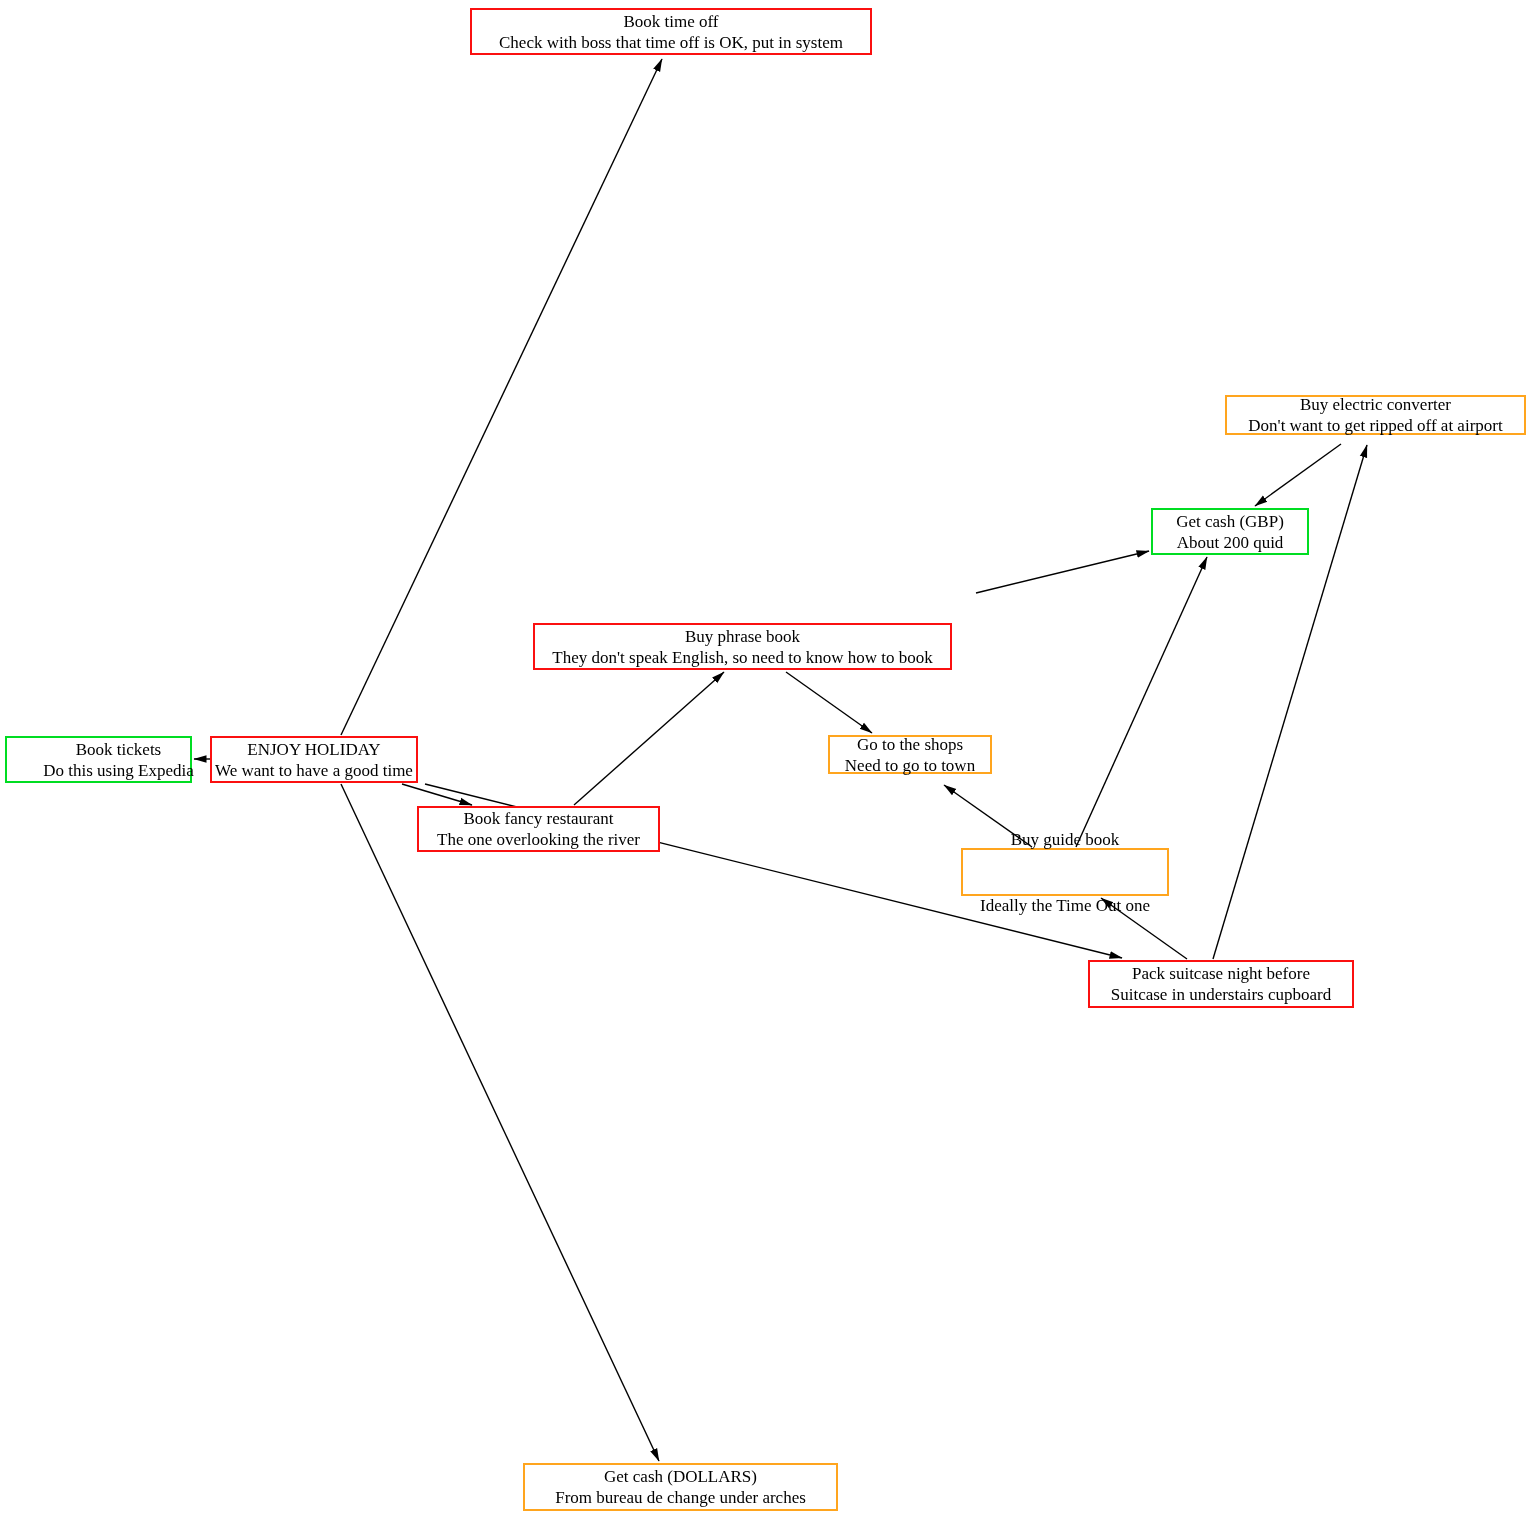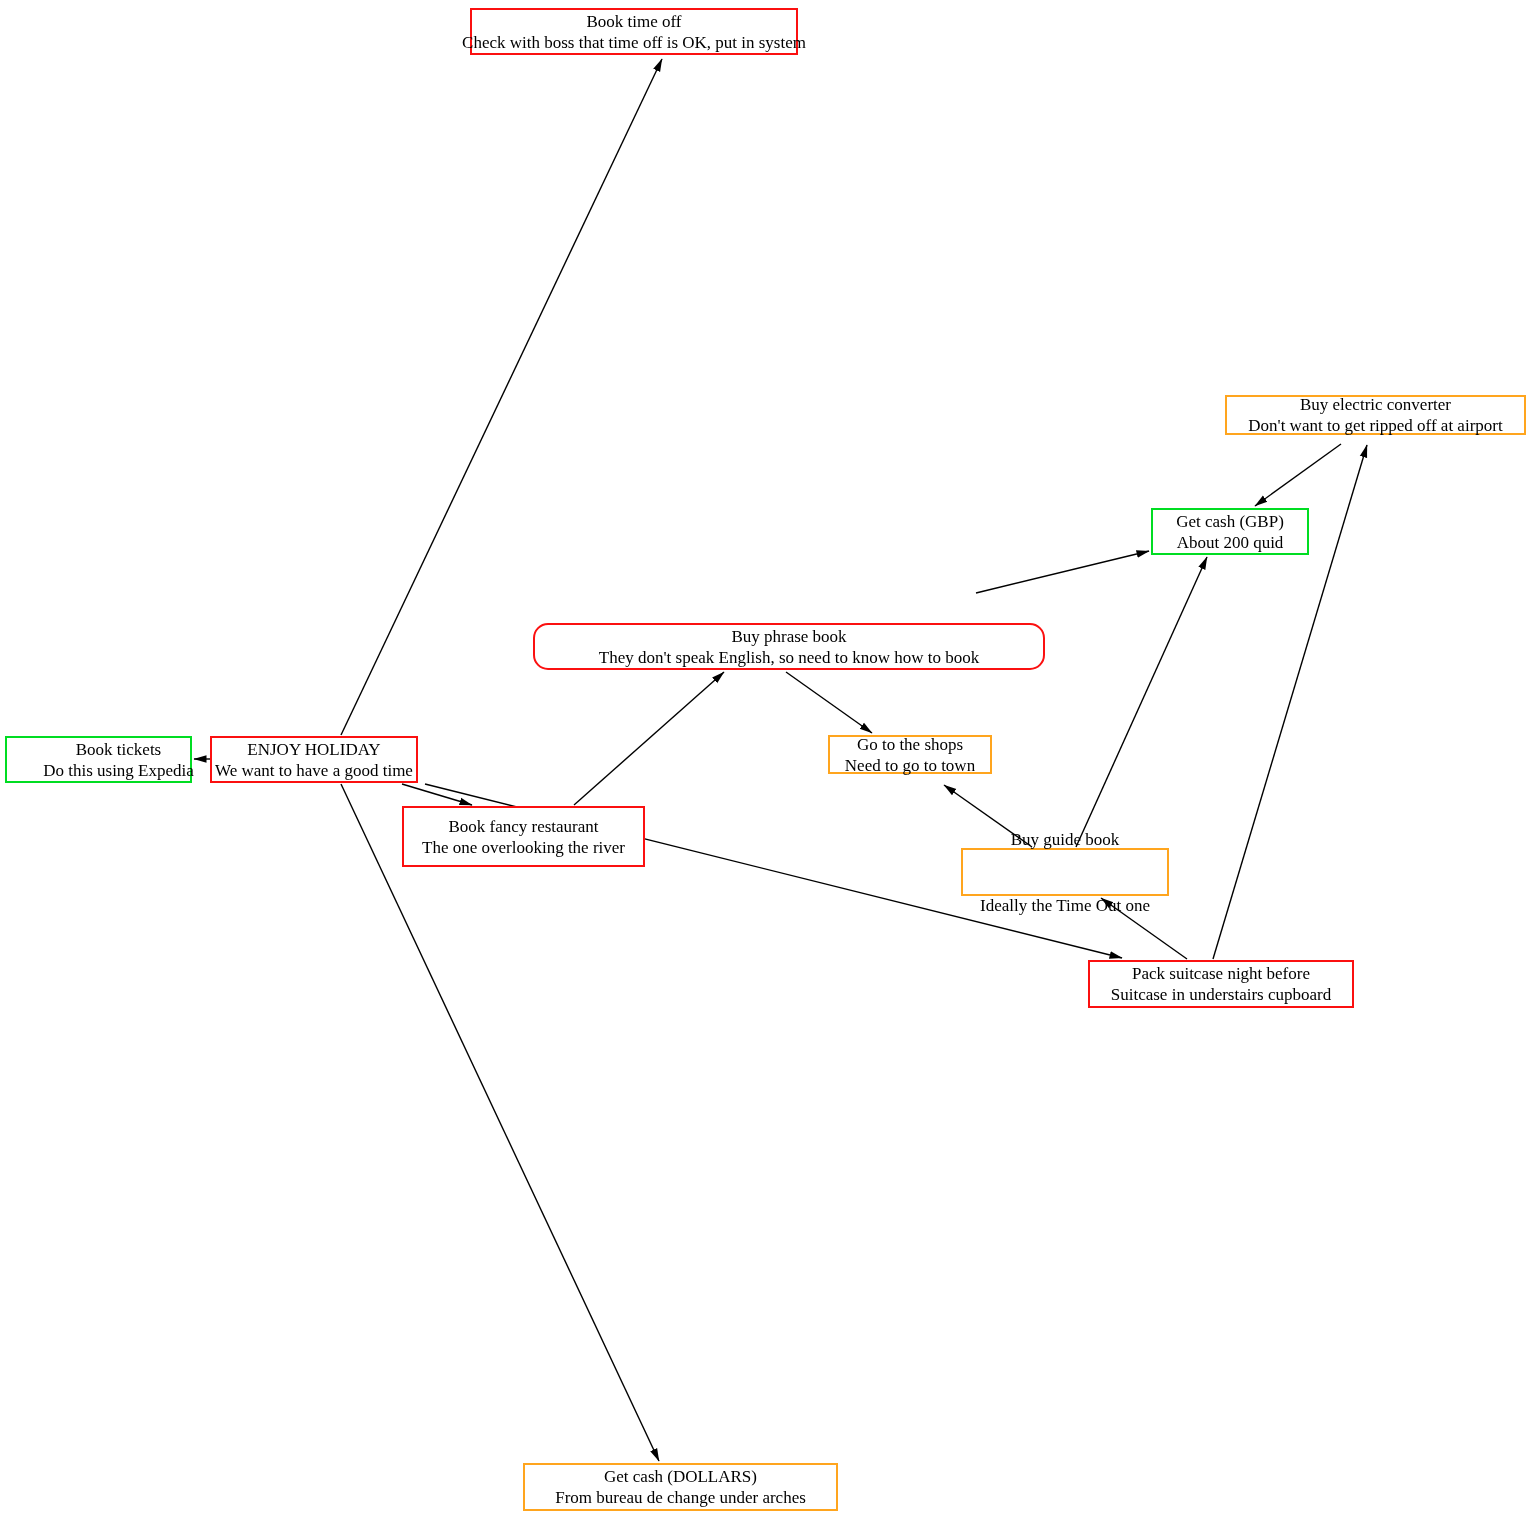--- a/index.html
+++ b/index.html
@@ -59,49 +59,49 @@
         <line x1="976" y1="593" x2="1149" y2="551" stroke="#000000" stroke-width="1.4" marker-end="url(#arrow)"></line>
         <line x1="786" y1="672" x2="872" y2="733" stroke="#000000" stroke-width="1.4" marker-end="url(#arrow)"></line>
         <line x1="1032" y1="847" x2="944" y2="785" stroke="#000000" stroke-width="1.4" marker-end="url(#arrow)"></line>
         <line x1="1076" y1="847" x2="1207" y2="557" stroke="#000000" stroke-width="1.4" marker-end="url(#arrow)"></line>
         <line x1="1187" y1="959" x2="1101" y2="898" stroke="#000000" stroke-width="1.4" marker-end="url(#arrow)"></line>
         <line x1="1213" y1="959" x2="1367" y2="445" stroke="#000000" stroke-width="1.4" marker-end="url(#arrow)"></line>
         <line x1="1341" y1="444" x2="1255" y2="506" stroke="#000000" stroke-width="1.4" marker-end="url(#arrow)"></line>
       </g>
   </svg>
   <div id="nodes">
-      <div class="node" style="left: 470px; top: 8px; width: 328px; height: 47px; border-color: rgb(251, 16, 16);">
+      <div class="node" style="left: 470px; top: 8px; width: 402px; height: 47px; border-color: rgb(251, 16, 16);">
         <div class="node-title">Book time off</div>
         <div class="node-subtitle">Check with boss that time off is OK, put in system</div>
       </div>
       <div class="node" style="left: 1225px; top: 395px; width: 301px; height: 40px; border-color: rgb(255, 165, 30);">
         <div class="node-title">Buy electric converter</div>
         <div class="node-subtitle">Don't want to get ripped off at airport</div>
       </div>
       <div class="node" style="left: 1151px; top: 508px; width: 158px; height: 47px; border-color: rgb(0, 221, 34);">
         <div class="node-title">Get cash (GBP)</div>
         <div class="node-subtitle">About 200 quid</div>
       </div>
-      <div class="node" style="left: 533px; top: 623px; width: 512px; height: 47px; border-color: rgb(251, 16, 16); border-radius: 15px;">
+      <div class="node" style="left: 533px; top: 623px; width: 419px; height: 47px; border-color: rgb(251, 16, 16);">
         <div class="node-title">Buy phrase book</div>
         <div class="node-subtitle">They don't speak English, so need to know how to book</div>
       </div>
       <div class="node" style="left: 5px; top: 736px; width: 187px; height: 47px; border-color: rgb(0, 221, 34); padding-left: 40px;">
         <div class="node-title">Book tickets</div>
         <div class="node-subtitle">Do this using Expedia</div>
       </div>
       <div class="node" style="left: 210px; top: 736px; width: 208px; height: 47px; border-color: rgb(251, 16, 16); text-align: right;">
         <div class="node-title">ENJOY HOLIDAY</div>
         <div class="node-subtitle">We want to have a good time</div>
       </div>
       <div class="node" style="left: 828px; top: 735px; width: 164px; height: 39px; border-color: rgb(255, 165, 30); font-family: Liberation Serif, serif;">
         <div class="node-title">Go to the shops</div>
         <div class="node-subtitle">Need to go to town</div>
       </div>
-      <div class="node" style="left: 402px; top: 806px; width: 243px; height: 61px; border-color: rgb(251, 16, 16);">
+      <div class="node" style="left: 417px; top: 806px; width: 243px; height: 46px; border-color: rgb(251, 16, 16);">
         <div class="node-title">Book fancy restaurant</div>
         <div class="node-subtitle">The one overlooking the river</div>
       </div>
       <div class="node" style="left: 961px; top: 848px; width: 208px; height: 48px; border-color: rgb(255, 165, 30); gap: 45px;">
         <div class="node-title">Buy guide book</div>
         <div class="node-subtitle">Ideally the Time Out one</div>
       </div>
       <div class="node" style="left: 1088px; top: 960px; width: 266px; height: 48px; border-color: rgb(251, 16, 16);">
         <div class="node-title">Pack suitcase night before</div>
         <div class="node-subtitle">Suitcase in understairs cupboard</div>

